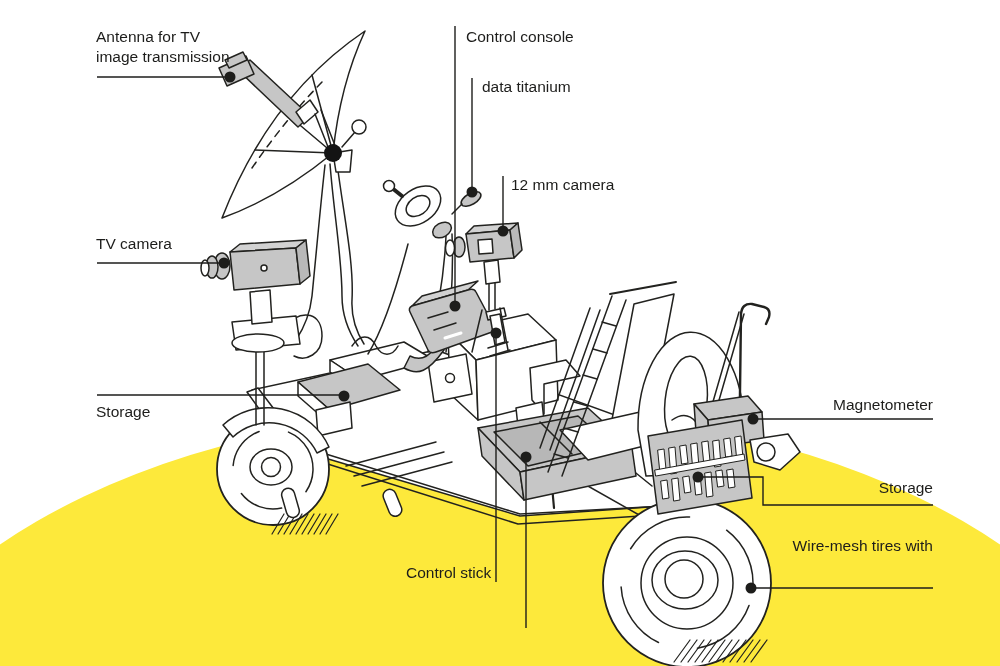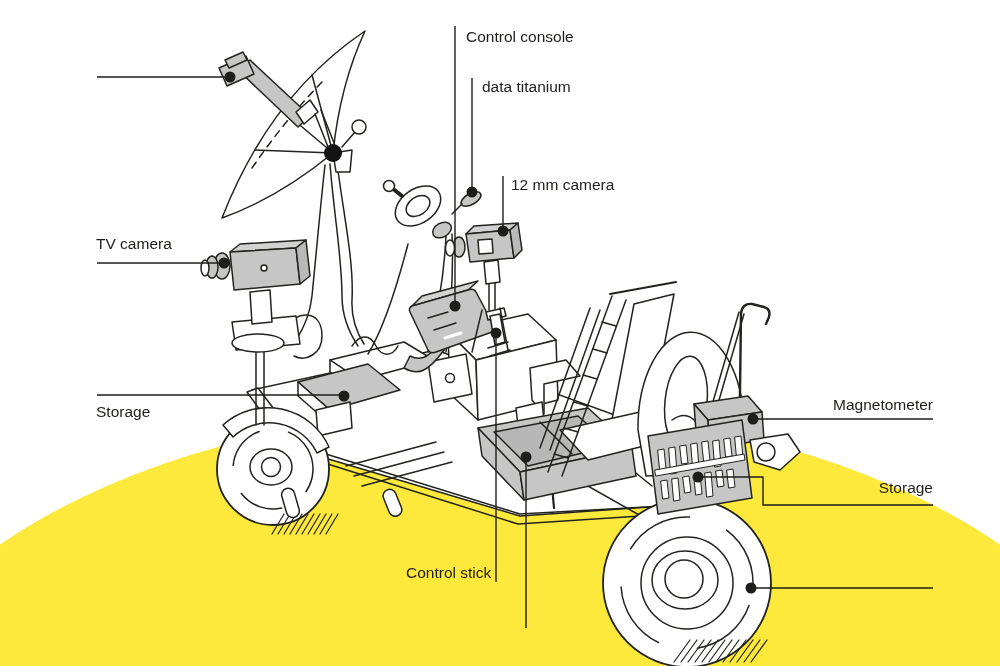--- a/index.html
+++ b/index.html
@@ -243,20 +243,24 @@
           <path d="M701 477 H763 V505 H933"></path>
           <circle cx="698" cy="477" r="5.5" fill="#1d1d1b" stroke="none"></circle>
         </g>
     <g>
           <path d="M754 588 H933"></path>
           <circle cx="751" cy="588" r="5.5" fill="#1d1d1b" stroke="none"></circle>
         </g>
   </g>
 </svg>
 
+  <div class="label" style="left:96px;top:27px">
+    <span class="ln">Antenna for TV</span>
+    <span class="ln">image transmission</span>
+  </div>
   <div class="label" style="left:466px;top:27px">
     <span class="ln">Control console</span>
   </div>
   <div class="label" style="left:482px;top:77px">
     <span class="ln">data titanium</span>
   </div>
   <div class="label" style="left:511px;top:175px">
     <span class="ln">12 mm camera</span>
   </div>
   <div class="label" style="left:96px;top:234px">
@@ -265,17 +269,18 @@
   <div class="label" style="left:96px;top:402px">
     <span class="ln">Storage</span>
   </div>
   <div class="label r" style="right:67px;top:395px">
     <span class="ln">Magnetometer</span>
   </div>
   <div class="label r" style="right:67px;top:478px">
     <span class="ln">Storage</span>
   </div>
   <div class="label r" style="right:67px;top:536px">
+    <span class="ln">Wire-mesh tires with</span>
   </div>
   <div class="label" style="left:406px;top:563px">
     <span class="ln">Control stick</span>
   </div>
 </div>
 
 </body></html>

